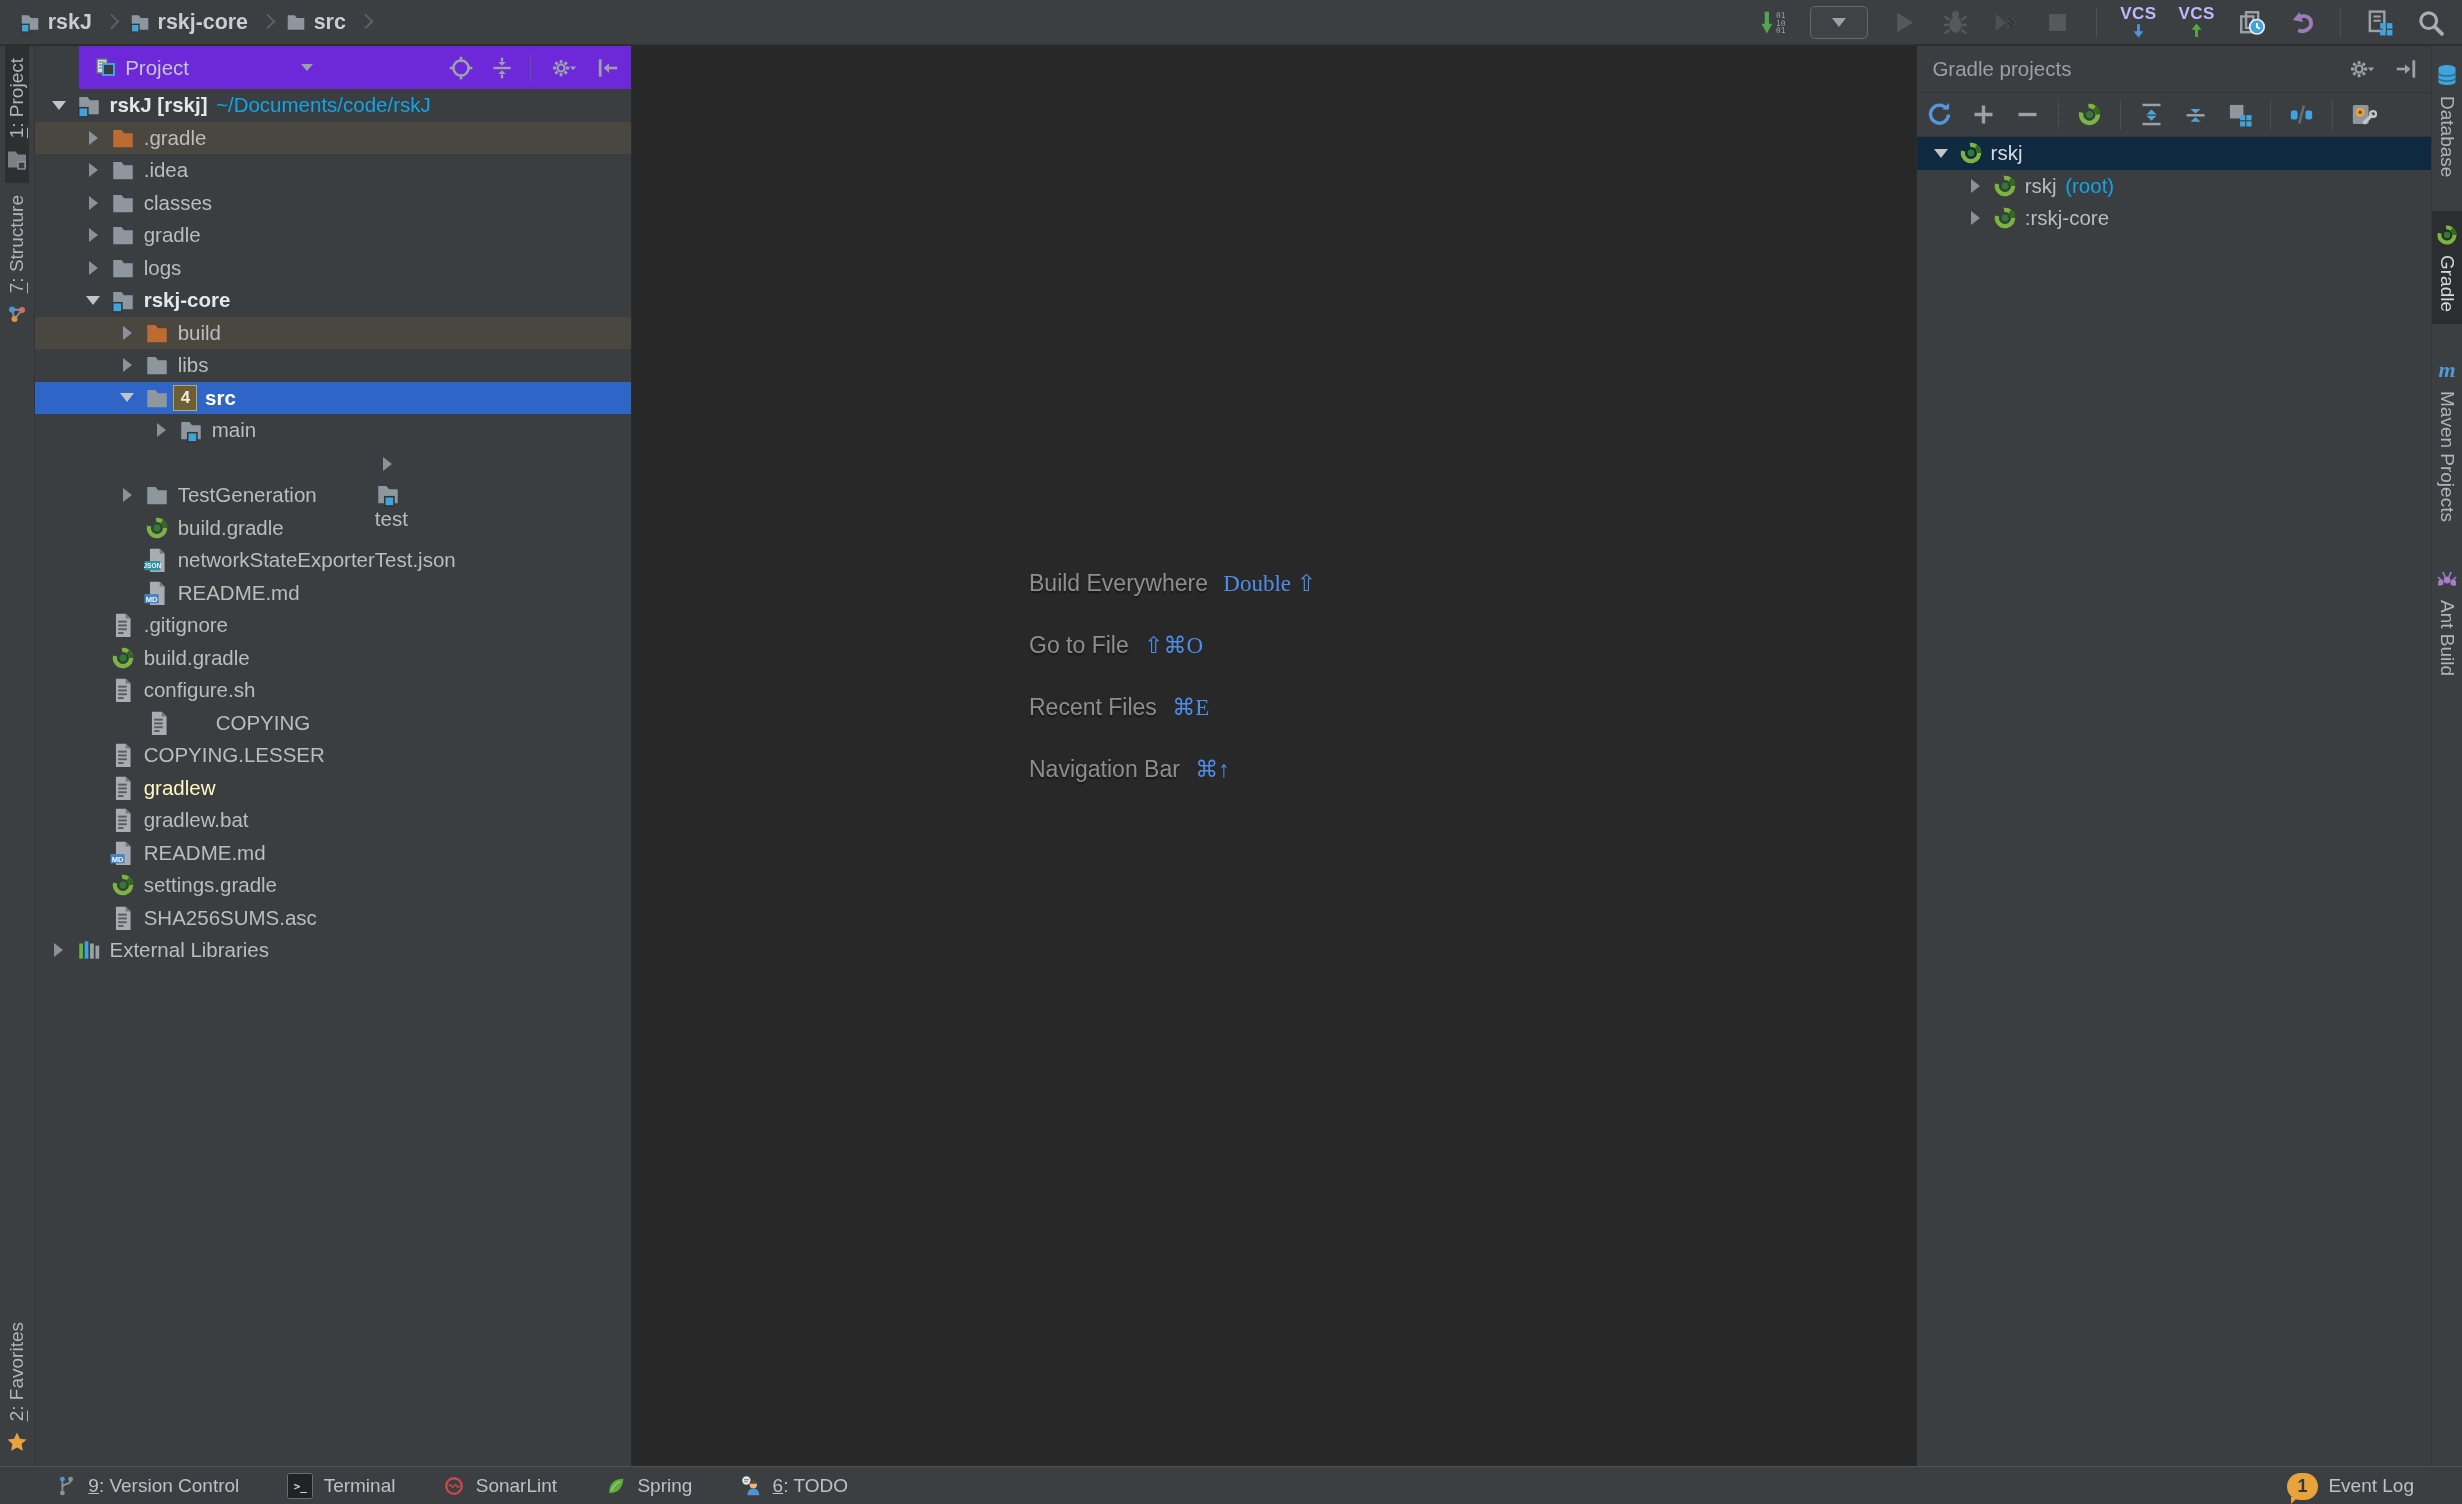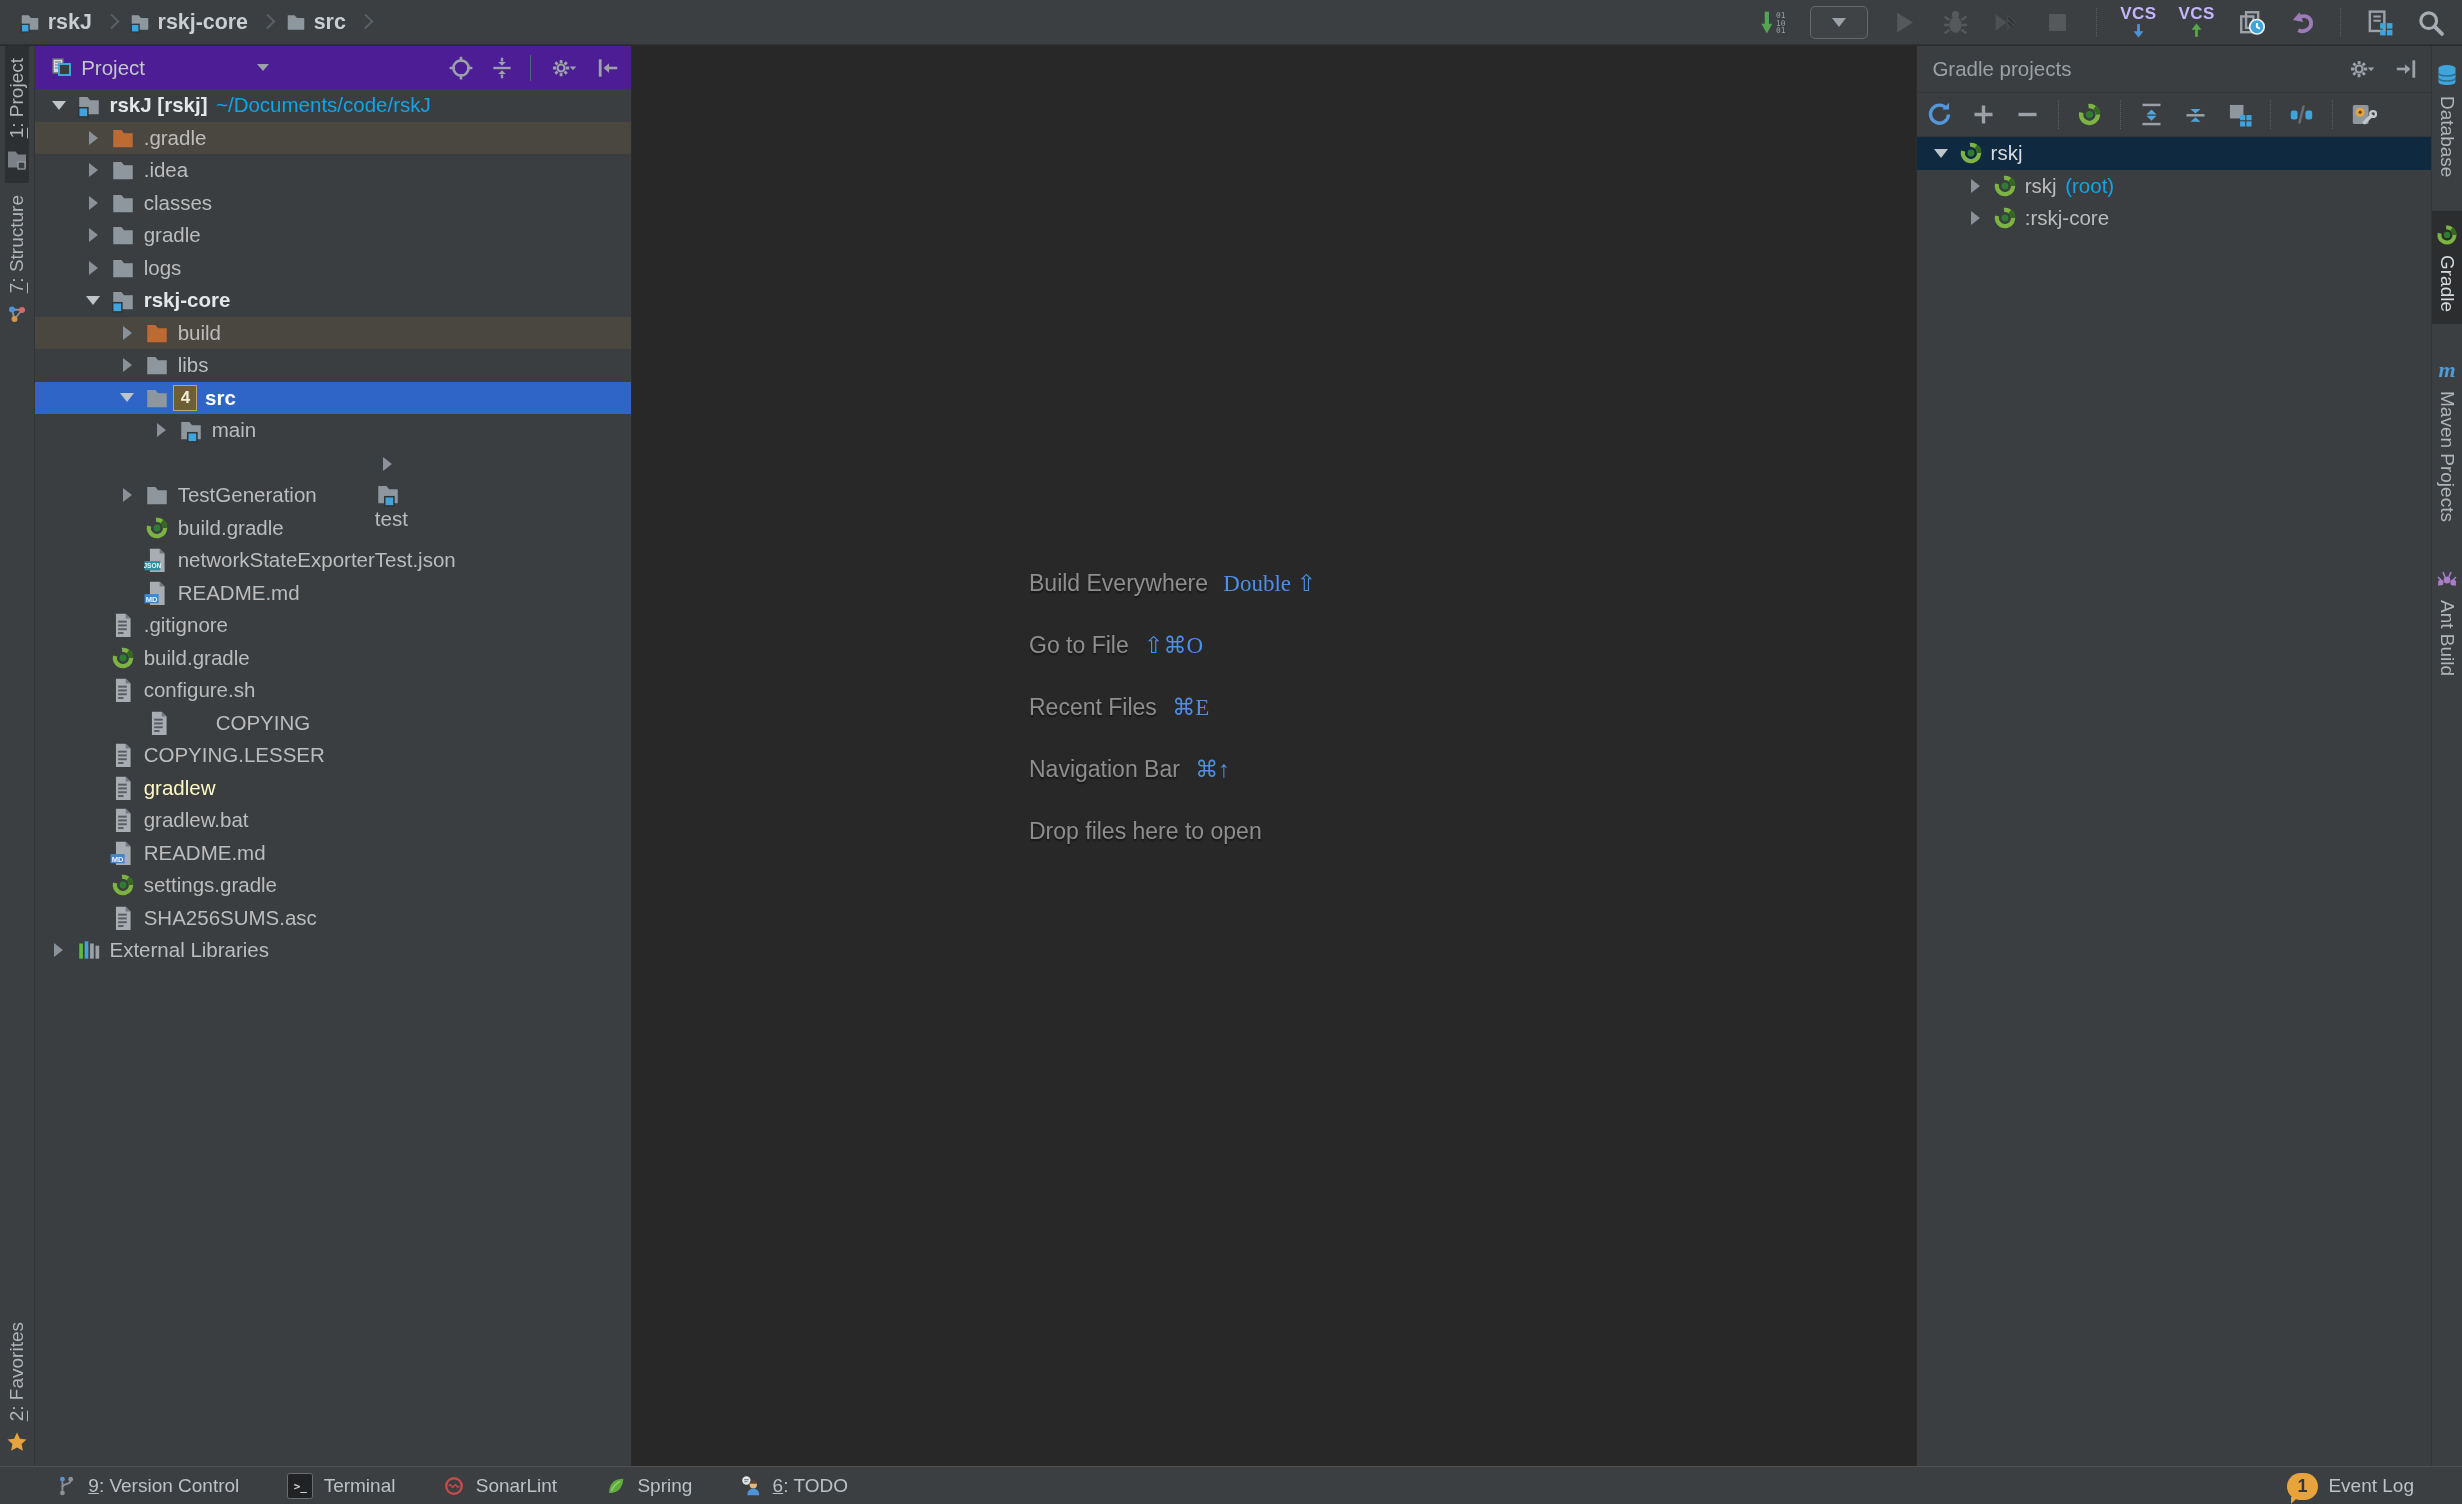--- a/index.html
+++ b/index.html
@@ -34,21 +34,21 @@
   .vtab-l{display:flex;flex-direction:column;align-items:center;padding:12px 0;width:100%;}
   .vtab-l .txt{writing-mode:vertical-rl;transform:rotate(180deg);font-size:19px;color:#b0b5b9;margin-bottom:8.5px;}
   .vtab-l.active{background:rgba(0,0,0,.25);}
   .vtab-r{display:flex;flex-direction:column;align-items:center;padding:12px 0;width:100%;}
   .vtab-r .txt{writing-mode:vertical-rl;font-size:19px;color:#b0b5b9;margin-top:8.5px;}
   .vtab-r.active{background:rgba(0,0,0,.28);}
   .vtab-r.active .txt{color:#d6dade;}
 
   
   #project-panel{width:596px;background:#3b3e40;border-right:1.7px solid #2a2d2f;display:flex;flex-direction:column;}
-  #project-header{height:43px;background:#4c1d95;display:flex;align-items:center;padding:0 10.3px 0 13.7px;}
+  #project-header{height:43px;background:#6d28d9;display:flex;align-items:center;padding:0 10.3px 0 13.7px;margin-left:44px;}
   #project-header .title-wrap{display:flex;align-items:center;gap:8.5px;flex:1;}
   #project-header .title{font-size:20.5px;color:#c3c8cc;}
   #project-header .dd{width:0;height:0;border-left:6.8px solid transparent;border-right:6.8px solid transparent;
                       border-top:7.7px solid #9aa1a8;margin-left:103px;}
   .hdr-icons{display:flex;align-items:center;gap:15.4px;}
   .hdr-sep{width:0;height:26px;border-left:1.7px solid #5a6372;}
   #project-tree{flex:1;overflow:hidden;padding:0;}
   .trow{height:32.5px;display:flex;align-items:center;font-size:20.5px;color:#bcbcbc;white-space:nowrap;}
   .trow.hl{background:#4a4740;}
   .trow.sel{background:#3065c8;color:#ffffff;}
@@ -682,23 +682,20 @@
           <span class="keys">⇧⌘O</span>
         </div>
         <div class="sc-line">
           <span>Recent Files</span>
           <span class="keys">⌘E</span>
         </div>
         <div class="sc-line">
           <span>Navigation Bar</span>
           <span class="keys">⌘↑</span>
         </div>
-        <div class="sc-line">
-          <span>Drop files here to open</span>
-        </div>
       </div>
   </div>
 
   <div id="gradle-panel">
     <div id="gradle-header">
       <span class="title">Gradle projects</span>
       <div class="hdr-icons" id="gradle-hdr-icons">
           <span class="tb-btn">
             <span>
               <svg viewBox="0 0 24 24" width="32.5" height="26" xmlns="http://www.w3.org/2000/svg">

